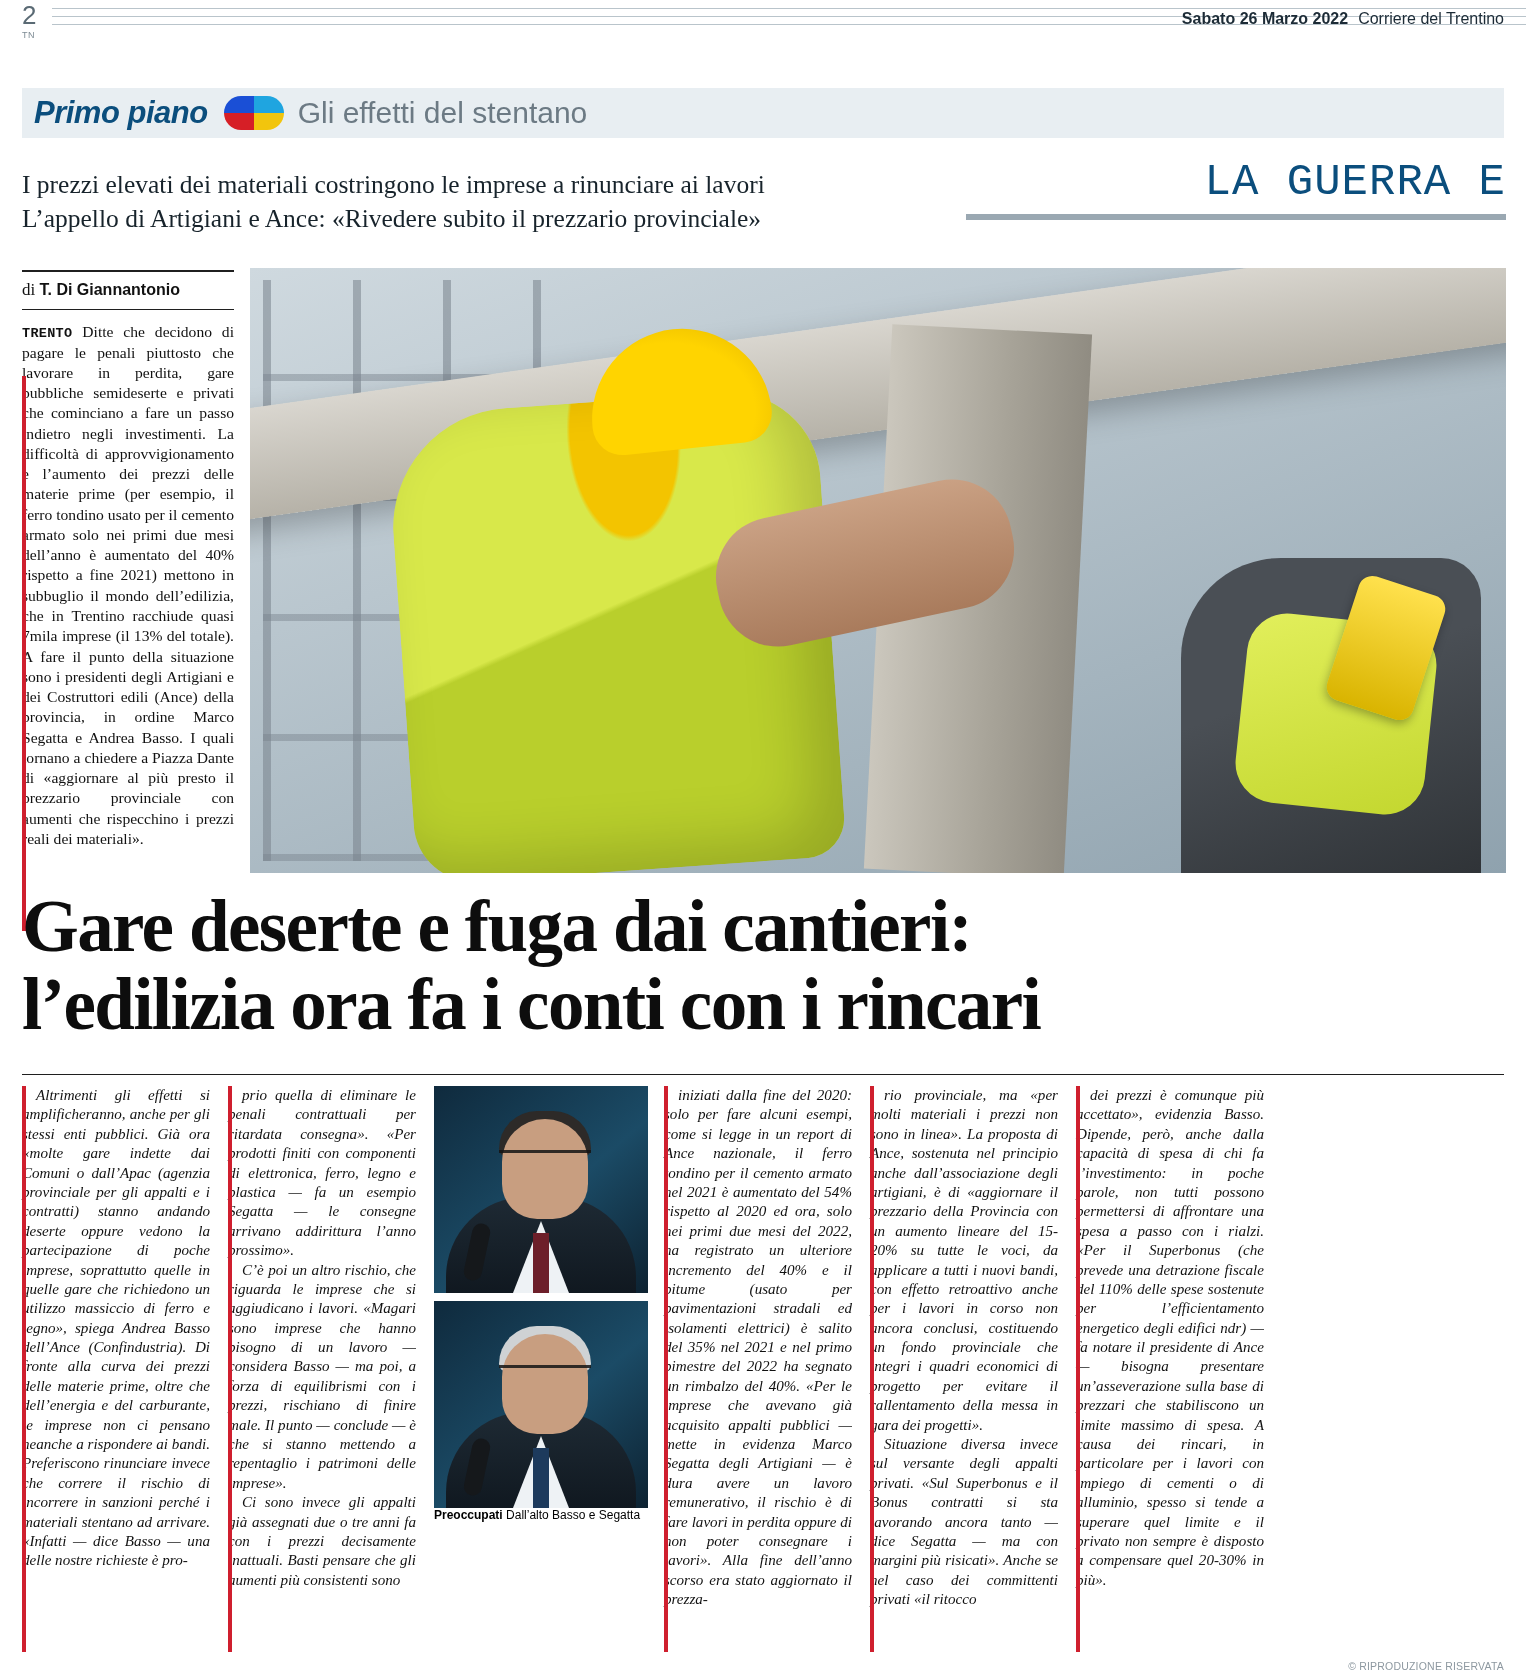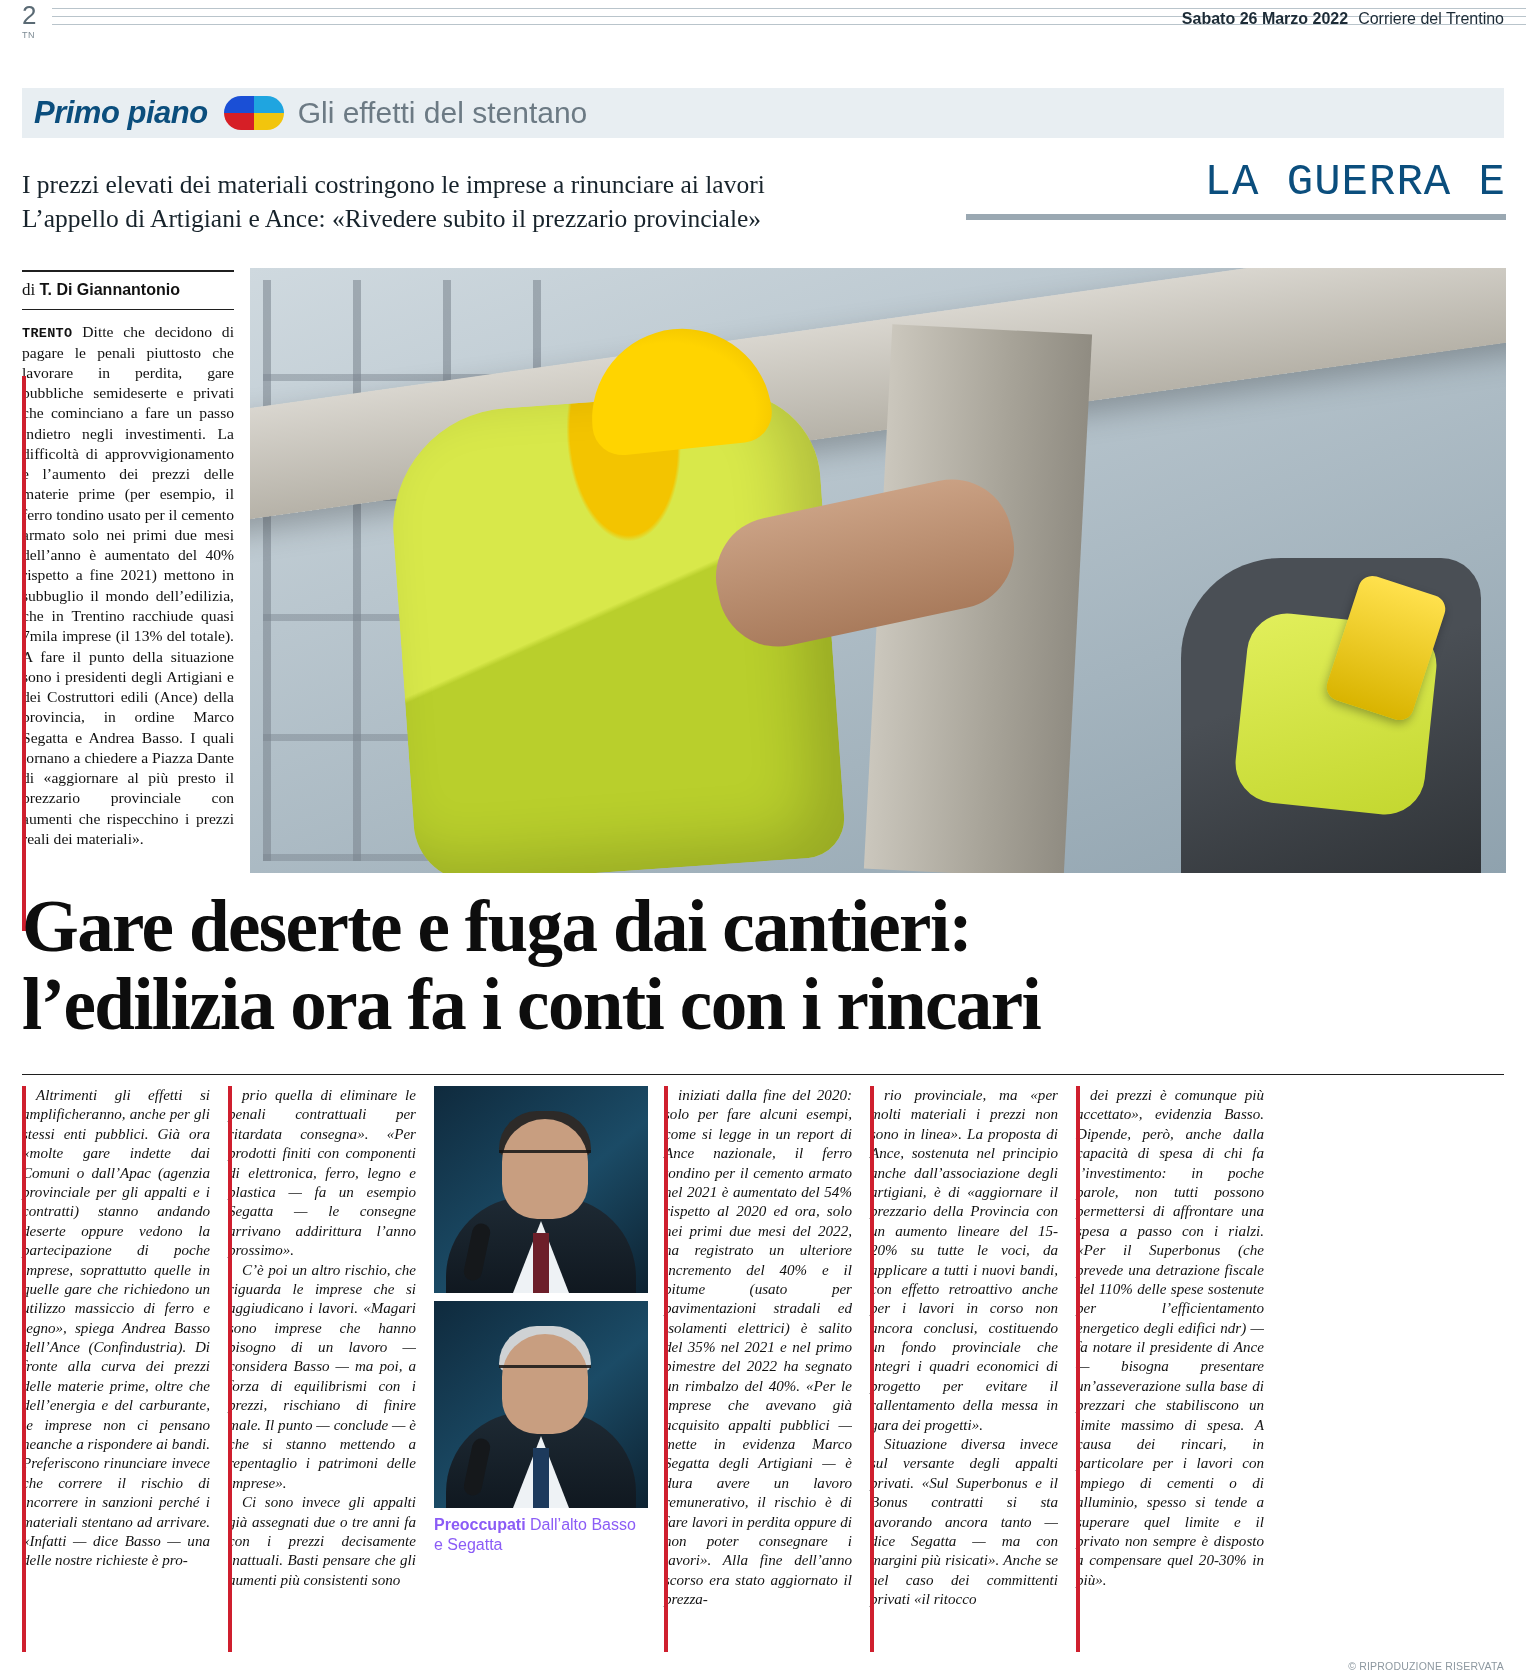--- a/index.html
+++ b/index.html
@@ -362,25 +362,24 @@
   .mini.two .tie { background: #1d3a5c; }
   .mini .mic {
     position: absolute;
     left: 16%; bottom: 6%;
     width: 18px; height: 58px;
     background: #15181b;
     border-radius: 9px;
     transform: rotate(12deg);
   }
   .caption {
-    margin-top: 7px;
-    font-family: "Liberation Sans", sans-serif;
-    font-size: 16px;
+    font-family: "Liberation Sans", sans-serif;
+    font-size: 12px;
     line-height: 1.25;
-    color: #8b5cf6;
+    color: #000000;
   }
   .caption b { font-weight: 700; }
 
   .copyright {
     position: absolute;
     right: 22px; bottom: 8px;
     font-family: "Liberation Sans", sans-serif;
     font-size: 10.5px;
     color: #8d98a0;
     letter-spacing: .2px;

